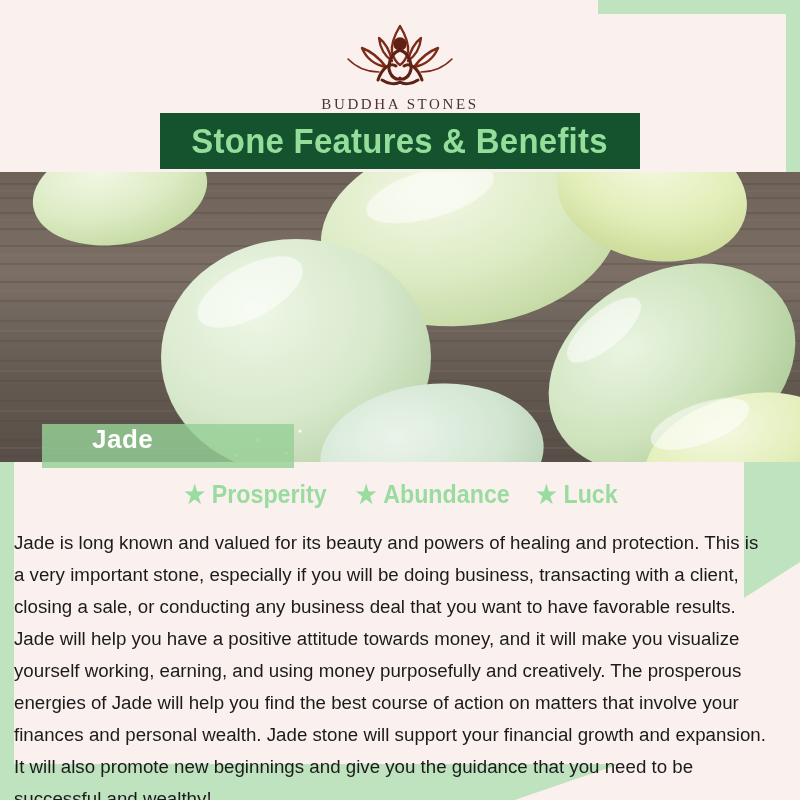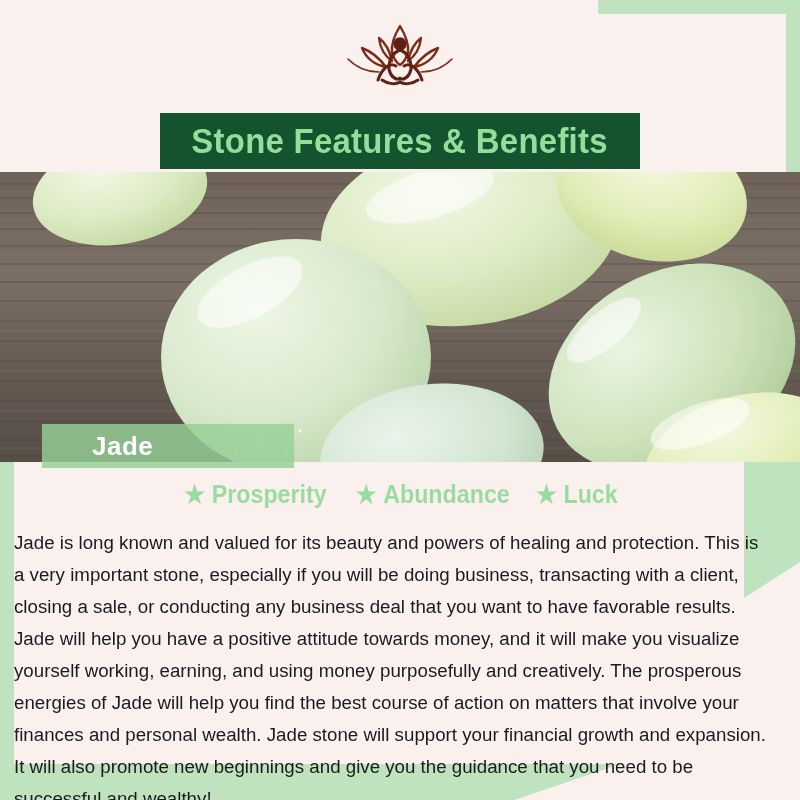--- a/index.html
+++ b/index.html
@@ -37,21 +37,21 @@
   .title-text{font-size:35px;font-weight:bold;color:#95dd9b;
     letter-spacing:.3px;transform:scaleX(.94);white-space:nowrap;
     font-family:"Liberation Sans",sans-serif;}
 
   
   .photo{position:absolute;top:172px;left:0;width:800px;height:290px;
     overflow:hidden;background:#6b6259;}
   .photo svg{display:block;width:800px;height:290px;}
 
   .stone-label{position:absolute;top:424px;left:42px;width:252px;height:44px;
-    background:rgba(150,208,150,.82);display:flex;align-items:center;}
+    background:rgba(150,208,150,.82);display:flex;align-items:flex-start;}
   .stone-label span{margin-left:50px;color:#ffffff;font-size:26px;
     font-weight:bold;letter-spacing:.5px;}
 
   
   .keywords{position:absolute;top:478px;left:0;width:800px;height:32px;
     display:flex;align-items:center;justify-content:center;gap:0;}
   .kw{display:flex;align-items:center;color:#9adc9f;font-size:25px;
     font-weight:bold;transform:scaleX(.93);white-space:nowrap;}
   .kw .star{font-size:25px;margin-right:7px;line-height:1;}
   .kw + .kw{margin-left:18px;}
@@ -89,20 +89,21 @@
       <g fill="none" stroke="#5e2113" stroke-width="3" stroke-linecap="round" stroke-linejoin="round">
         <circle cx="66" cy="22" r="5.2" fill="#5e2113"></circle>
         <path d="M66 28 C60 30 56 36 55 43 C54 50 58 55 62 57"></path>
         <path d="M66 28 C72 30 76 36 77 43 C78 50 74 55 70 57"></path>
         <path d="M44 58 C48 46 56 40 62 44"></path>
         <path d="M88 58 C84 46 76 40 70 44"></path>
         <path d="M48 58 C54 62 62 63 66 60 C70 63 78 62 84 58"></path>
         <path d="M58 54 C61 57 65 58 66 56 C67 58 71 57 74 54"></path>
       </g>
     </svg>
+    <div class="logo-text">BUDDHA STONES</div>
   </div>
 
   <div class="title-box">
     <div class="title-text">Stone Features &amp; Benefits</div>
   </div>
 
   <div class="photo">
     <svg viewBox="0 0 800 290" preserveAspectRatio="none">
       <defs>
         <linearGradient id="wood" x1="0" y1="0" x2="0" y2="1">

